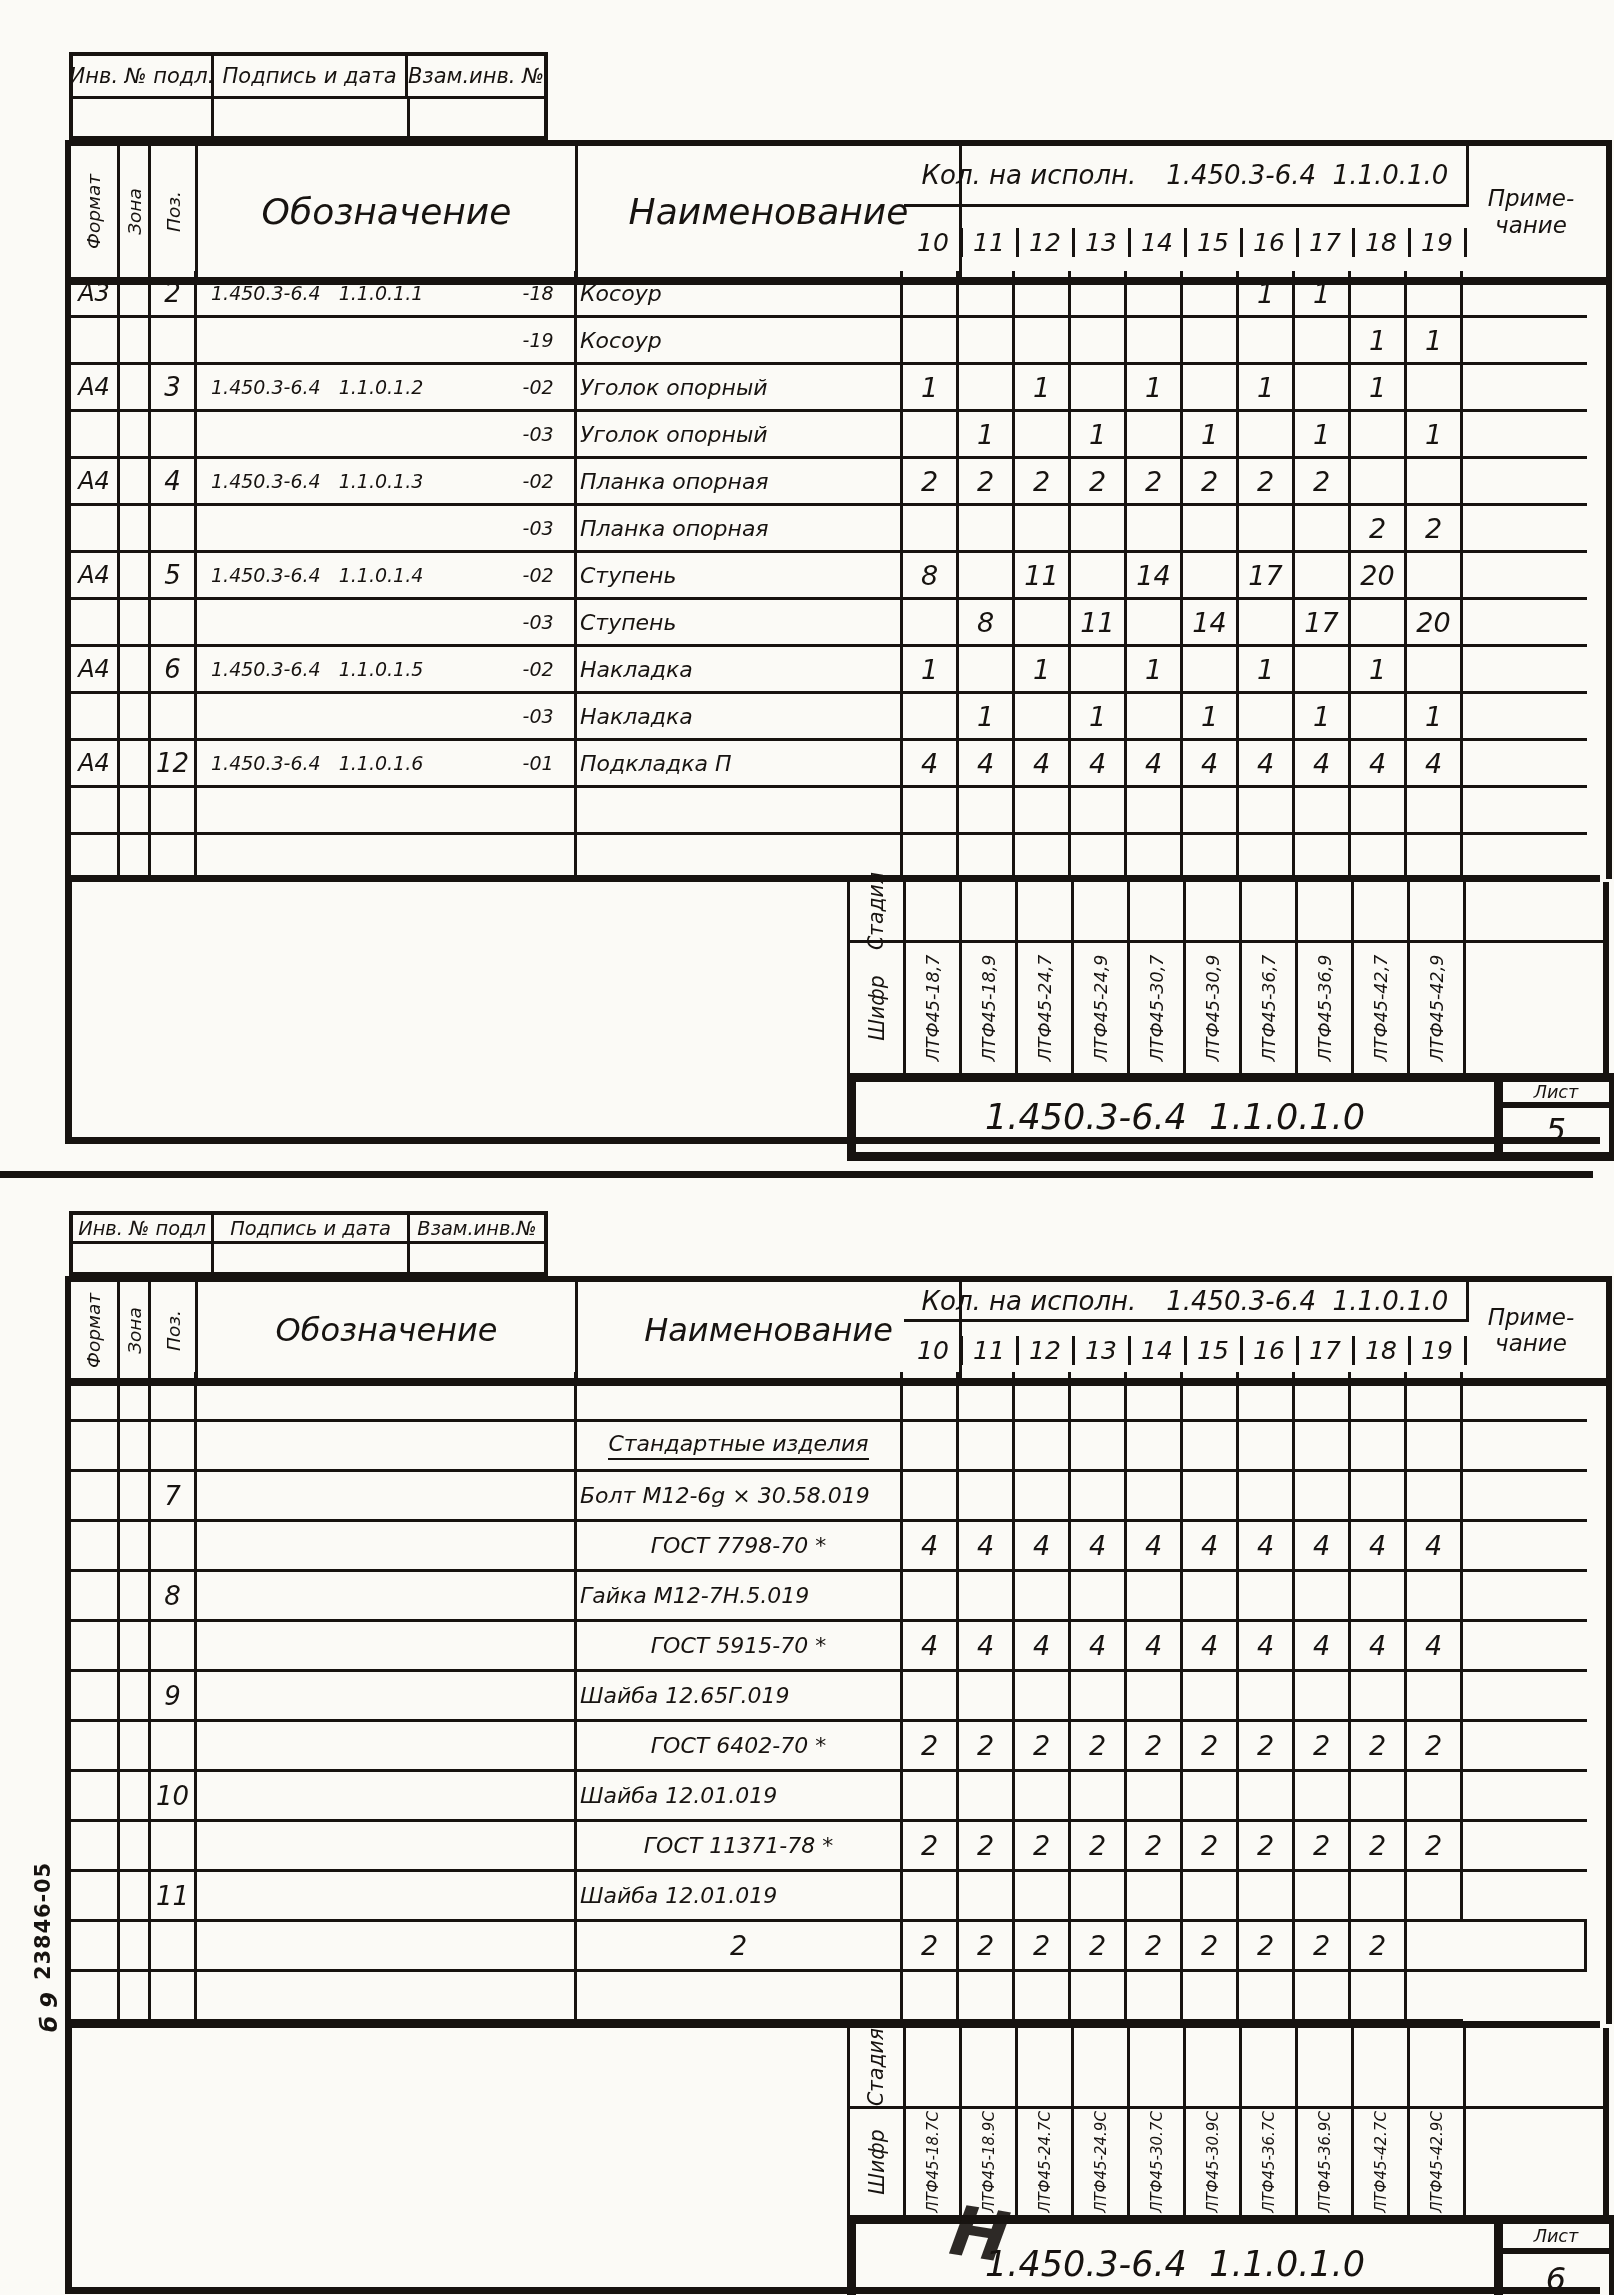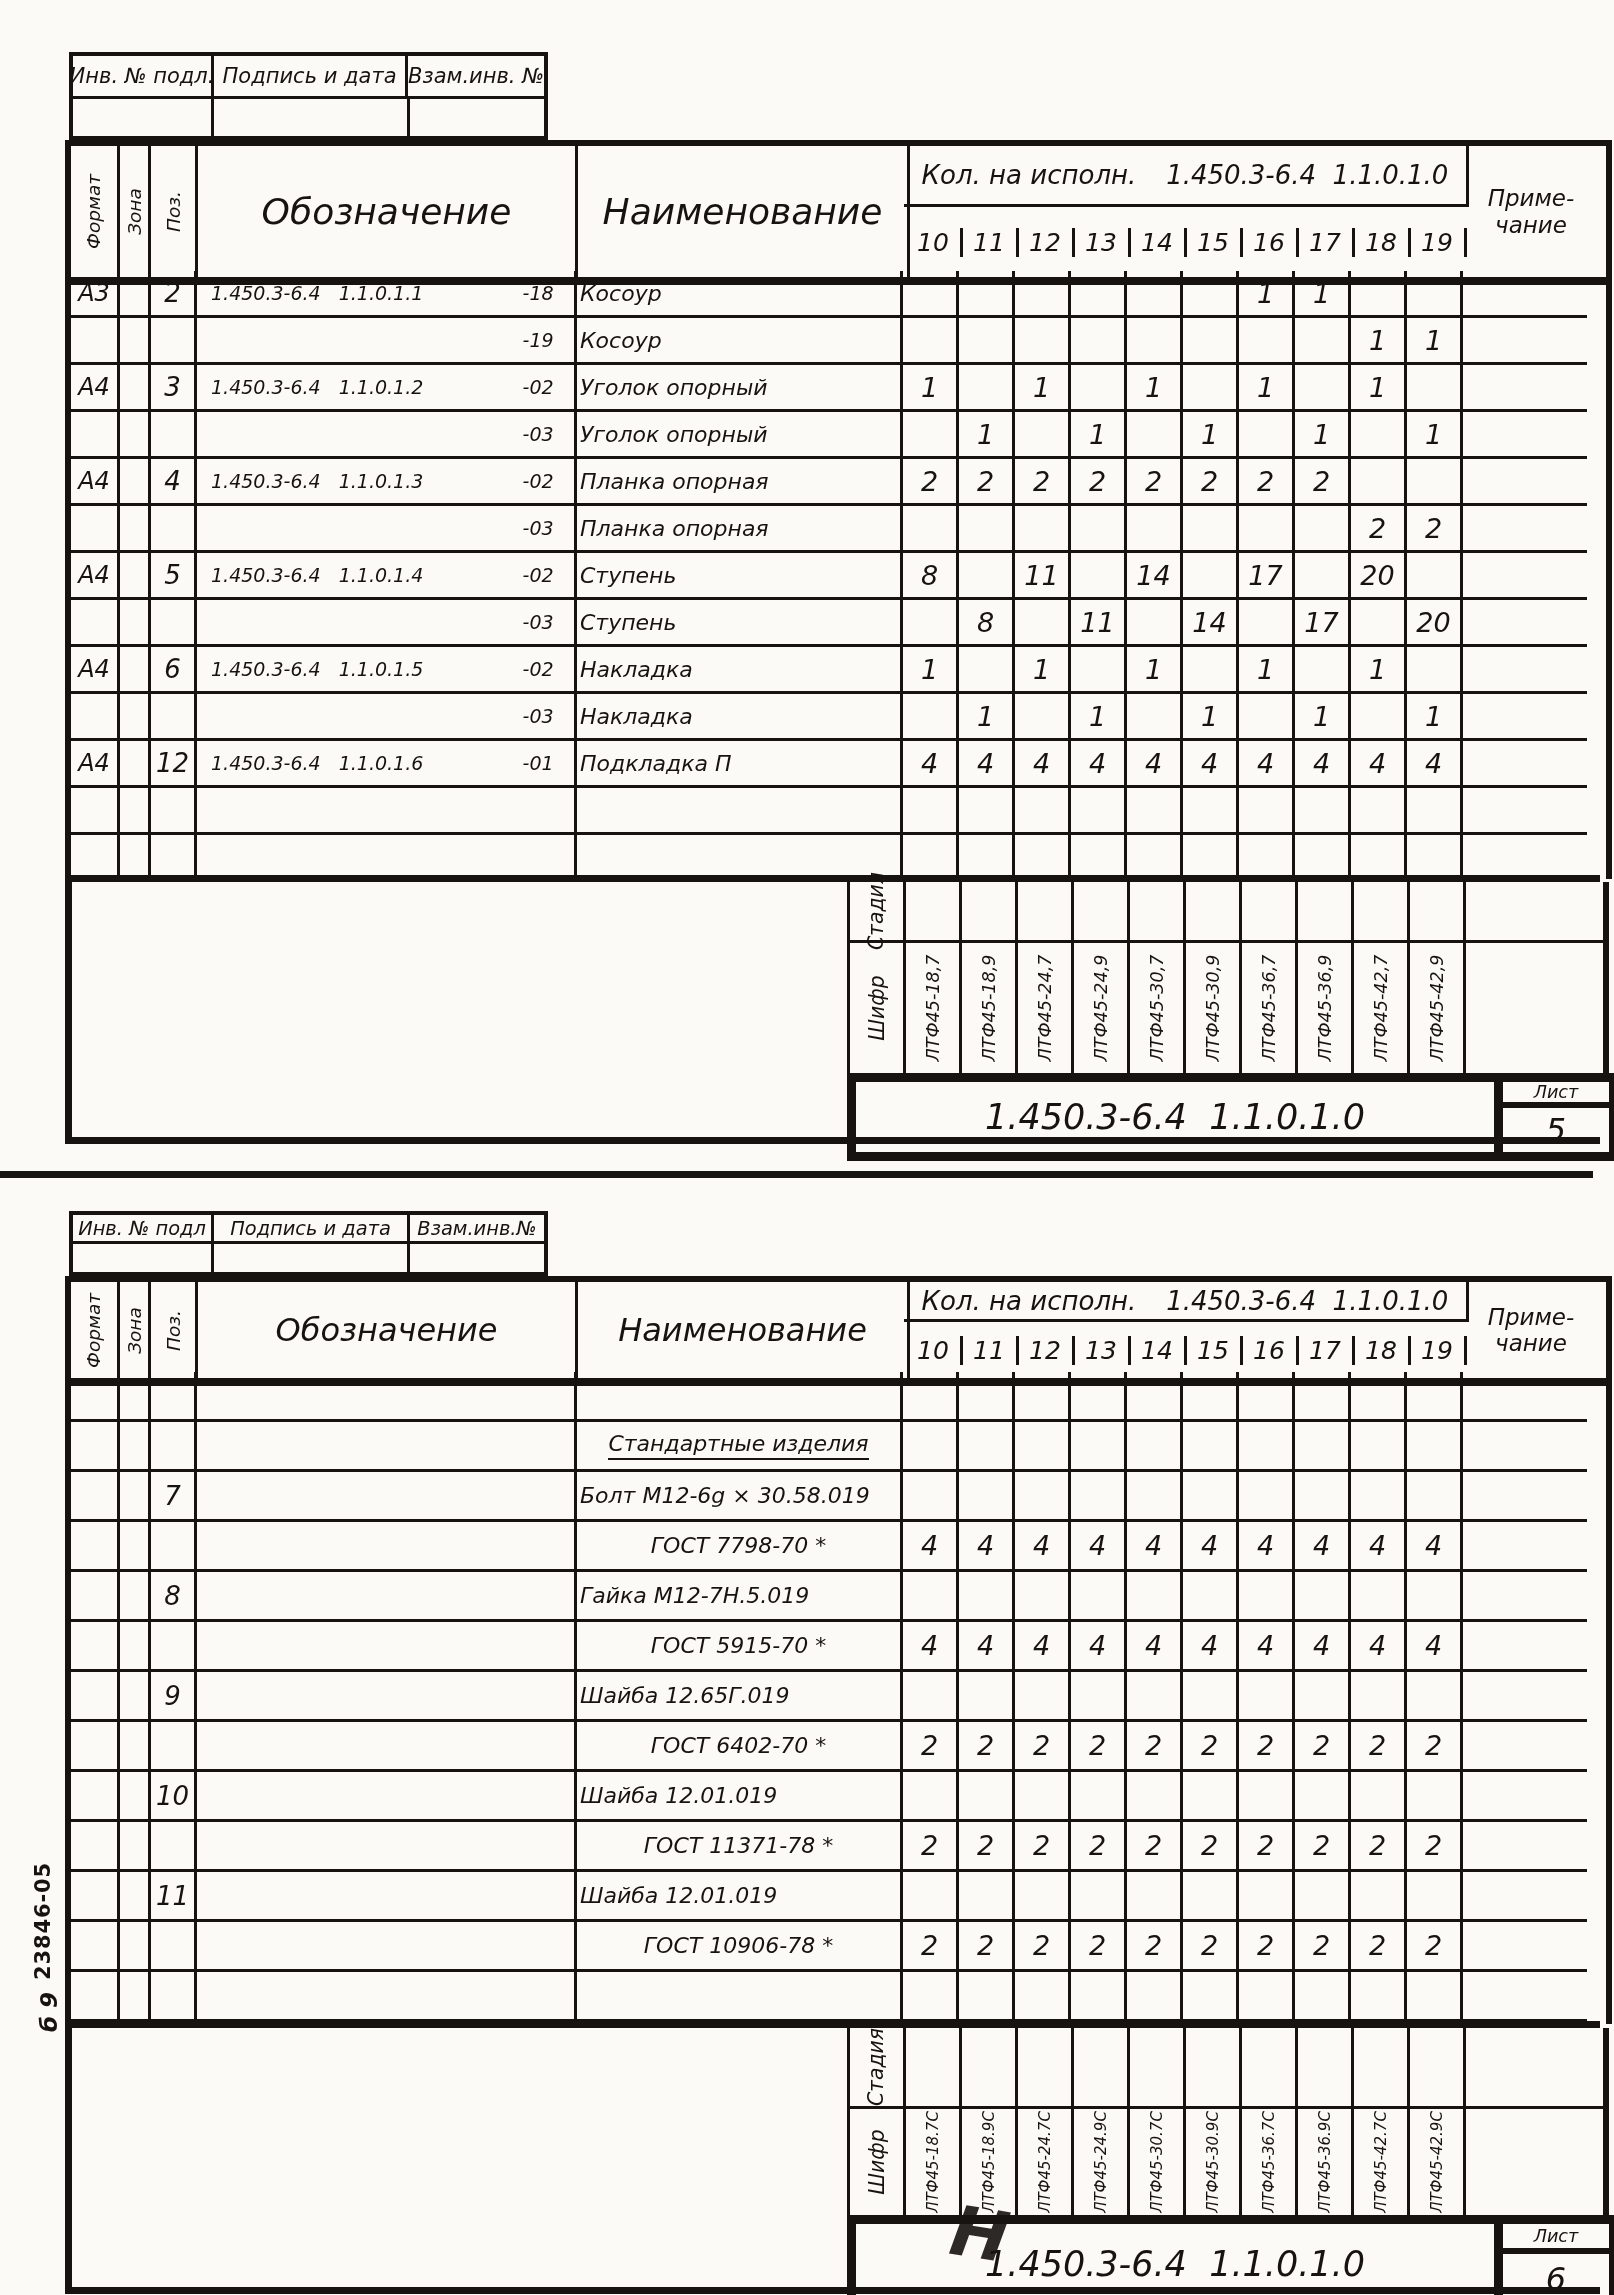--- a/index.html
+++ b/index.html
@@ -27,21 +27,21 @@
   .stamp-cell:nth-child(3){flex:1;border-right:0;}
   .stamp-row.empty .stamp-cell{font-size:0;}
   
   .tbl-header{border:6.5px solid var(--ink);border-bottom:8.3px solid var(--ink);position:absolute;}
   .th{position:absolute;top:0;bottom:0;border-right:3.7px solid var(--ink);box-sizing:border-box;
       display:flex;align-items:center;justify-content:center;}
   .th-format{left:0;width:49px;}
   .th-zone{left:49px;width:31px;}
   .th-pos{left:81px;width:46px;}
   .th-desig{left:127px;width:380px;font-size:36px;font-style:italic;}
-  .th-name{left:507px;width:332px;font-size:36px;}
+  .th-name{left:507px;width:384px;font-size:36px;}
   .th-kol{left:833px;width:565px;top:0;bottom:auto;border-bottom:3.7px solid var(--ink);
       justify-content:space-between;padding:0 17.6px;font-size:26px;white-space:pre;}
   .th-exec{left:833px;width:565px;bottom:0;display:flex;border-right:0;padding:0;}
   .exec-cell{width:56px;box-sizing:border-box;border-right:3.7px solid var(--ink);
       display:flex;align-items:center;justify-content:center;font-size:25px;}
   .th-note{left:1398px;width:124px;border-right:0;flex-direction:column;font-size:23px;line-height:1.15;}
   .rot{transform:rotate(-90deg);white-space:nowrap;font-size:18.5px;}
   
   .tbl-body{position:absolute;border-left:6.5px solid var(--ink);border-right:6.5px solid var(--ink);
      display:grid;grid-template-columns:49px 31px 46px 380px 326px repeat(10,56px) 124px;
@@ -755,23 +755,20 @@
         <div class="bc c-qty"></div>
         <div class="bc c-qty"></div>
         <div class="bc c-qty"></div>
         <div class="bc c-qty"></div>
         <div class="bc c-qty"></div>
         <div class="bc c-note"></div>
         <div class="bc c-fmt"></div>
         <div class="bc c-zone"></div>
         <div class="bc c-pos"></div>
         <div class="bc c-desig"><div class="desig-base"></div><div class="desig-suffix"></div></div>
-        <div class="bc c-name n-center">
-          <div class="name-text">ГОСТ 10906-78 *</div>
-        </div>
         <div class="bc c-qty">2</div>
         <div class="bc c-qty">2</div>
         <div class="bc c-qty">2</div>
         <div class="bc c-qty">2</div>
         <div class="bc c-qty">2</div>
         <div class="bc c-qty">2</div>
         <div class="bc c-qty">2</div>
         <div class="bc c-qty">2</div>
         <div class="bc c-qty">2</div>
         <div class="bc c-qty">2</div>

